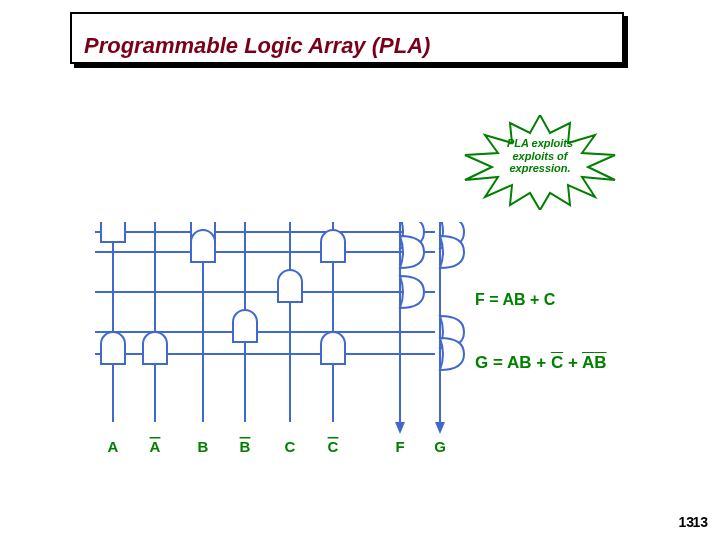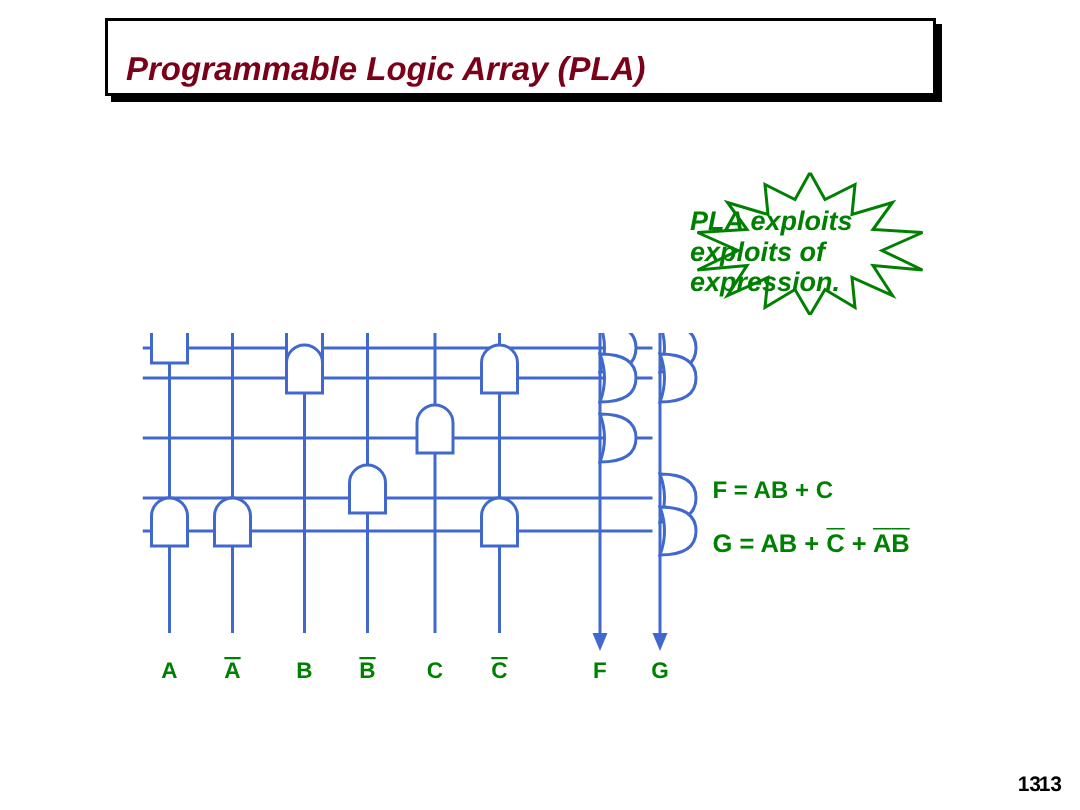--- a/index.html
+++ b/index.html
@@ -1,22 +1,22 @@
 <!DOCTYPE html>
 <html><head>
 <meta charset="utf-8">
 <style>
   body { margin:0; padding:0; width:720px; height:540px; background:#fff; font-family:Arial,Helvetica,sans-serif; position:relative; }
   .title-box { position:absolute; left:70px; top:12px; width:550px; height:48px; border:2px solid #000; background:#fff; box-shadow:4px 4px 0 #000; }
   .title-text { font-family:Verdana,Arial,sans-serif; font-size:22px; font-weight:bold; font-style:italic; color:#7a0019; padding:19px 12px; }
   .burst { position:absolute; left:460px; top:115px; width:160px; height:95px; }
   .burst svg { position:absolute; left:0; top:0; }
-  .burst-text { position:absolute; left:0; top:0; width:160px; text-align:left; font-size:18px; font-weight:bold; font-style:italic; color:#008000; padding-top:22px; line-height:1.15; }
+  .burst-text { position:absolute; left:0; top:0; width:160px; text-align:center; font-size:11px; font-weight:bold; font-style:italic; color:#008000; padding-top:22px; line-height:1.15; }
   .diagram-wrap { position:absolute; left:95px; top:222px; width:470px; height:250px; }
-  .output-f { position:absolute; left:475px; top:291px; font-size:16px; font-weight:bold; color:#008000;margin-top:28px; }
+  .output-f { position:absolute; left:475px; top:291px; font-size:16px; font-weight:bold; color:#008000; }
   .output-g { position:absolute; left:475px; top:353px; font-size:17px; font-weight:bold; color:#008000; }
   .overline { text-decoration:overline; }
   .slide-num { position:absolute; right:12px; bottom:10px; font-size:14px; color:#000; font-weight:bold; }
   .slide-num2 { position:absolute; right:26px; bottom:10px; font-size:14px; color:#000; font-weight:bold; }
   .col-label { font-size:15px; font-weight:bold; fill:#008000; text-anchor:middle; }
 </style>
 </head>
 <body>
 
 <div class="title-box">

